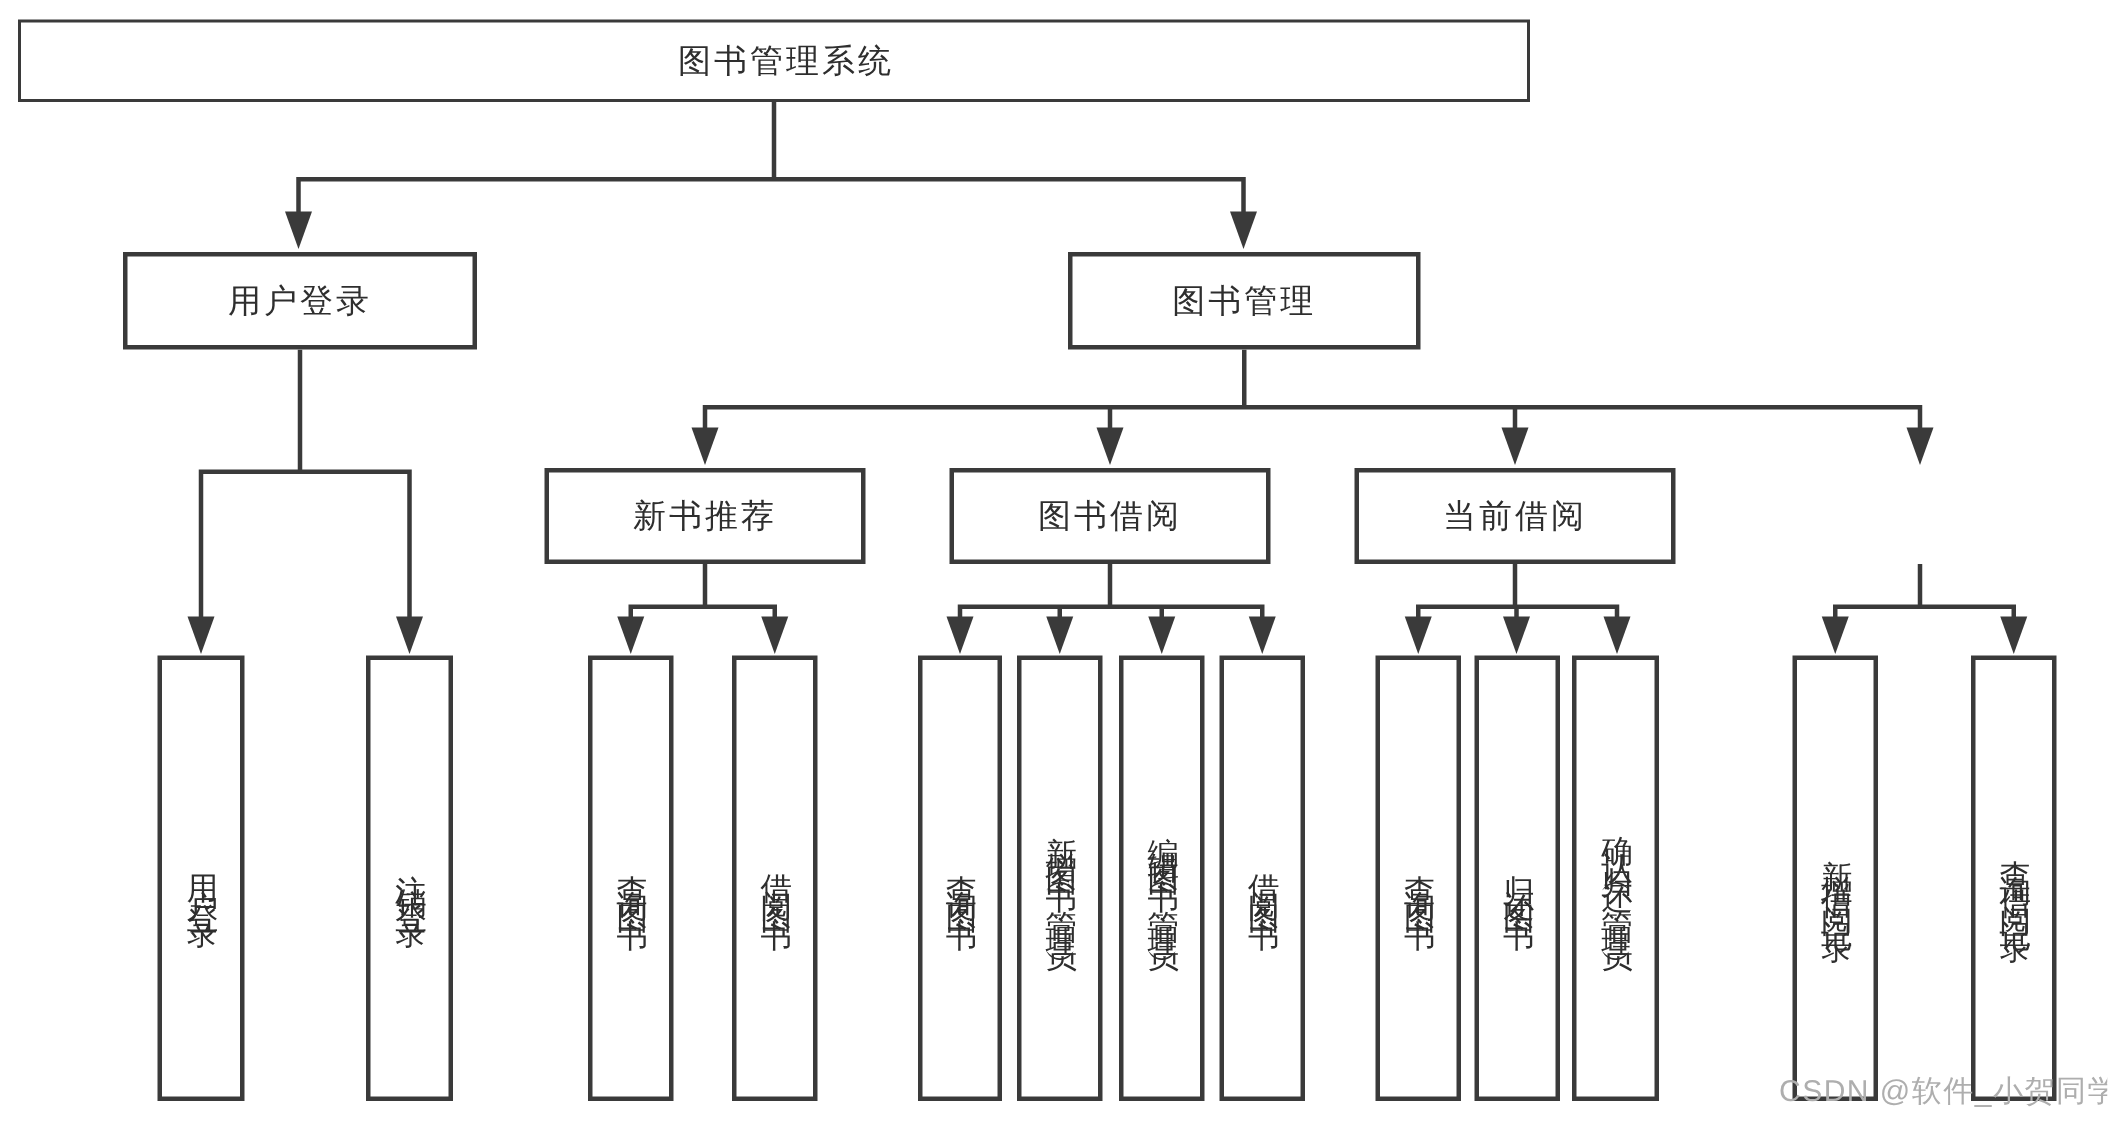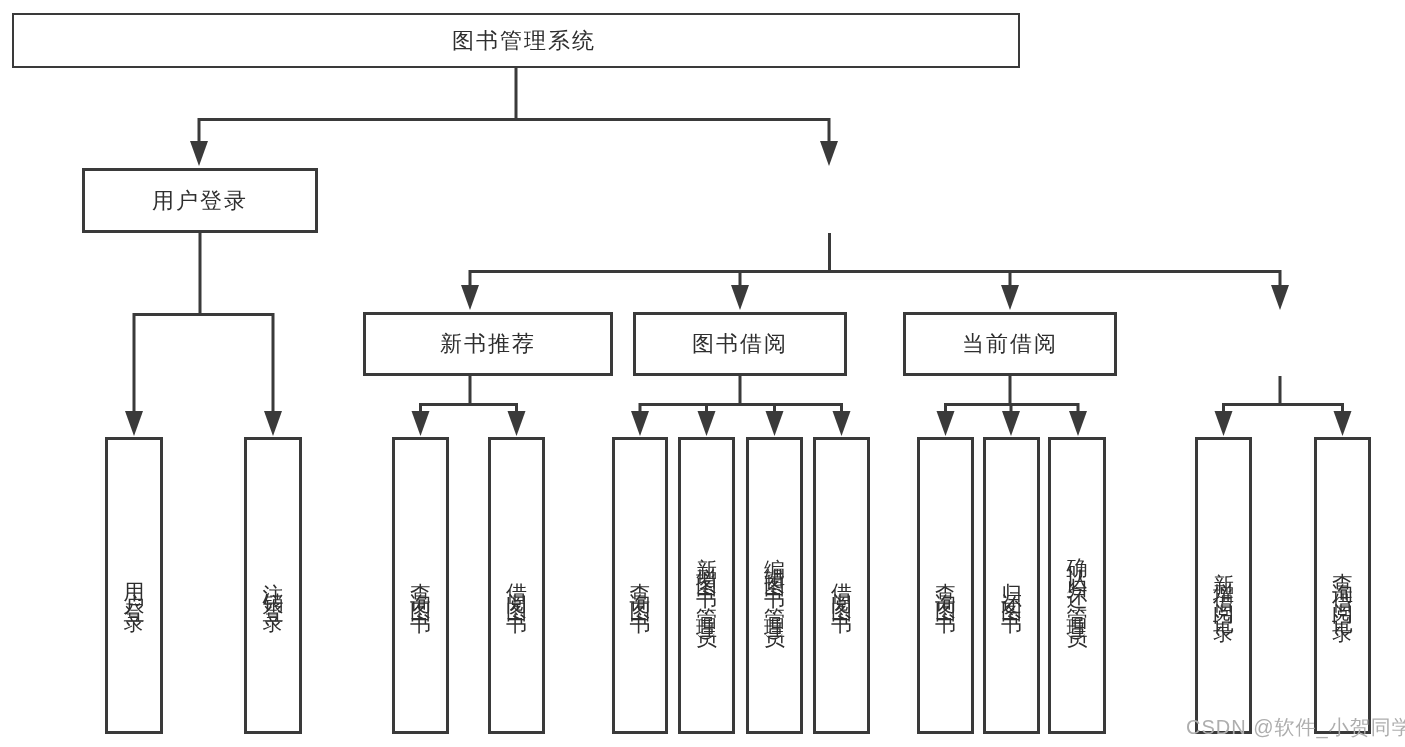--- a/index.html
+++ b/index.html
@@ -62,22 +62,25 @@
     </g>
   </svg>
 
   <div class="box h root" style="left:12px;top:13px;width:1008px;height:55px;">
     <span>图书管理系统</span>
   </div>
 
   <div class="box h" style="left:82px;top:168px;width:236px;height:65px;">
     <span>用户登录</span>
   </div>
+  <div class="box h" style="left:712px;top:168px;width:235px;height:65px;">
+    <span>图书管理</span>
+  </div>
 
-  <div class="box h" style="left:363px;top:312px;width:250px;height:64px;">
+  <div class="box h" style="left:363px;top:312px;width:214px;height:64px;">
     <span>新书推荐</span>
   </div>
   <div class="box h" style="left:633px;top:312px;width:214px;height:64px;">
     <span>图书借阅</span>
   </div>
   <div class="box h" style="left:903px;top:312px;width:214px;height:64px;">
     <span>当前借阅</span>
   </div>
 
   <div class="box v" style="left:105px;top:437px;width:58px;height:297px;">

